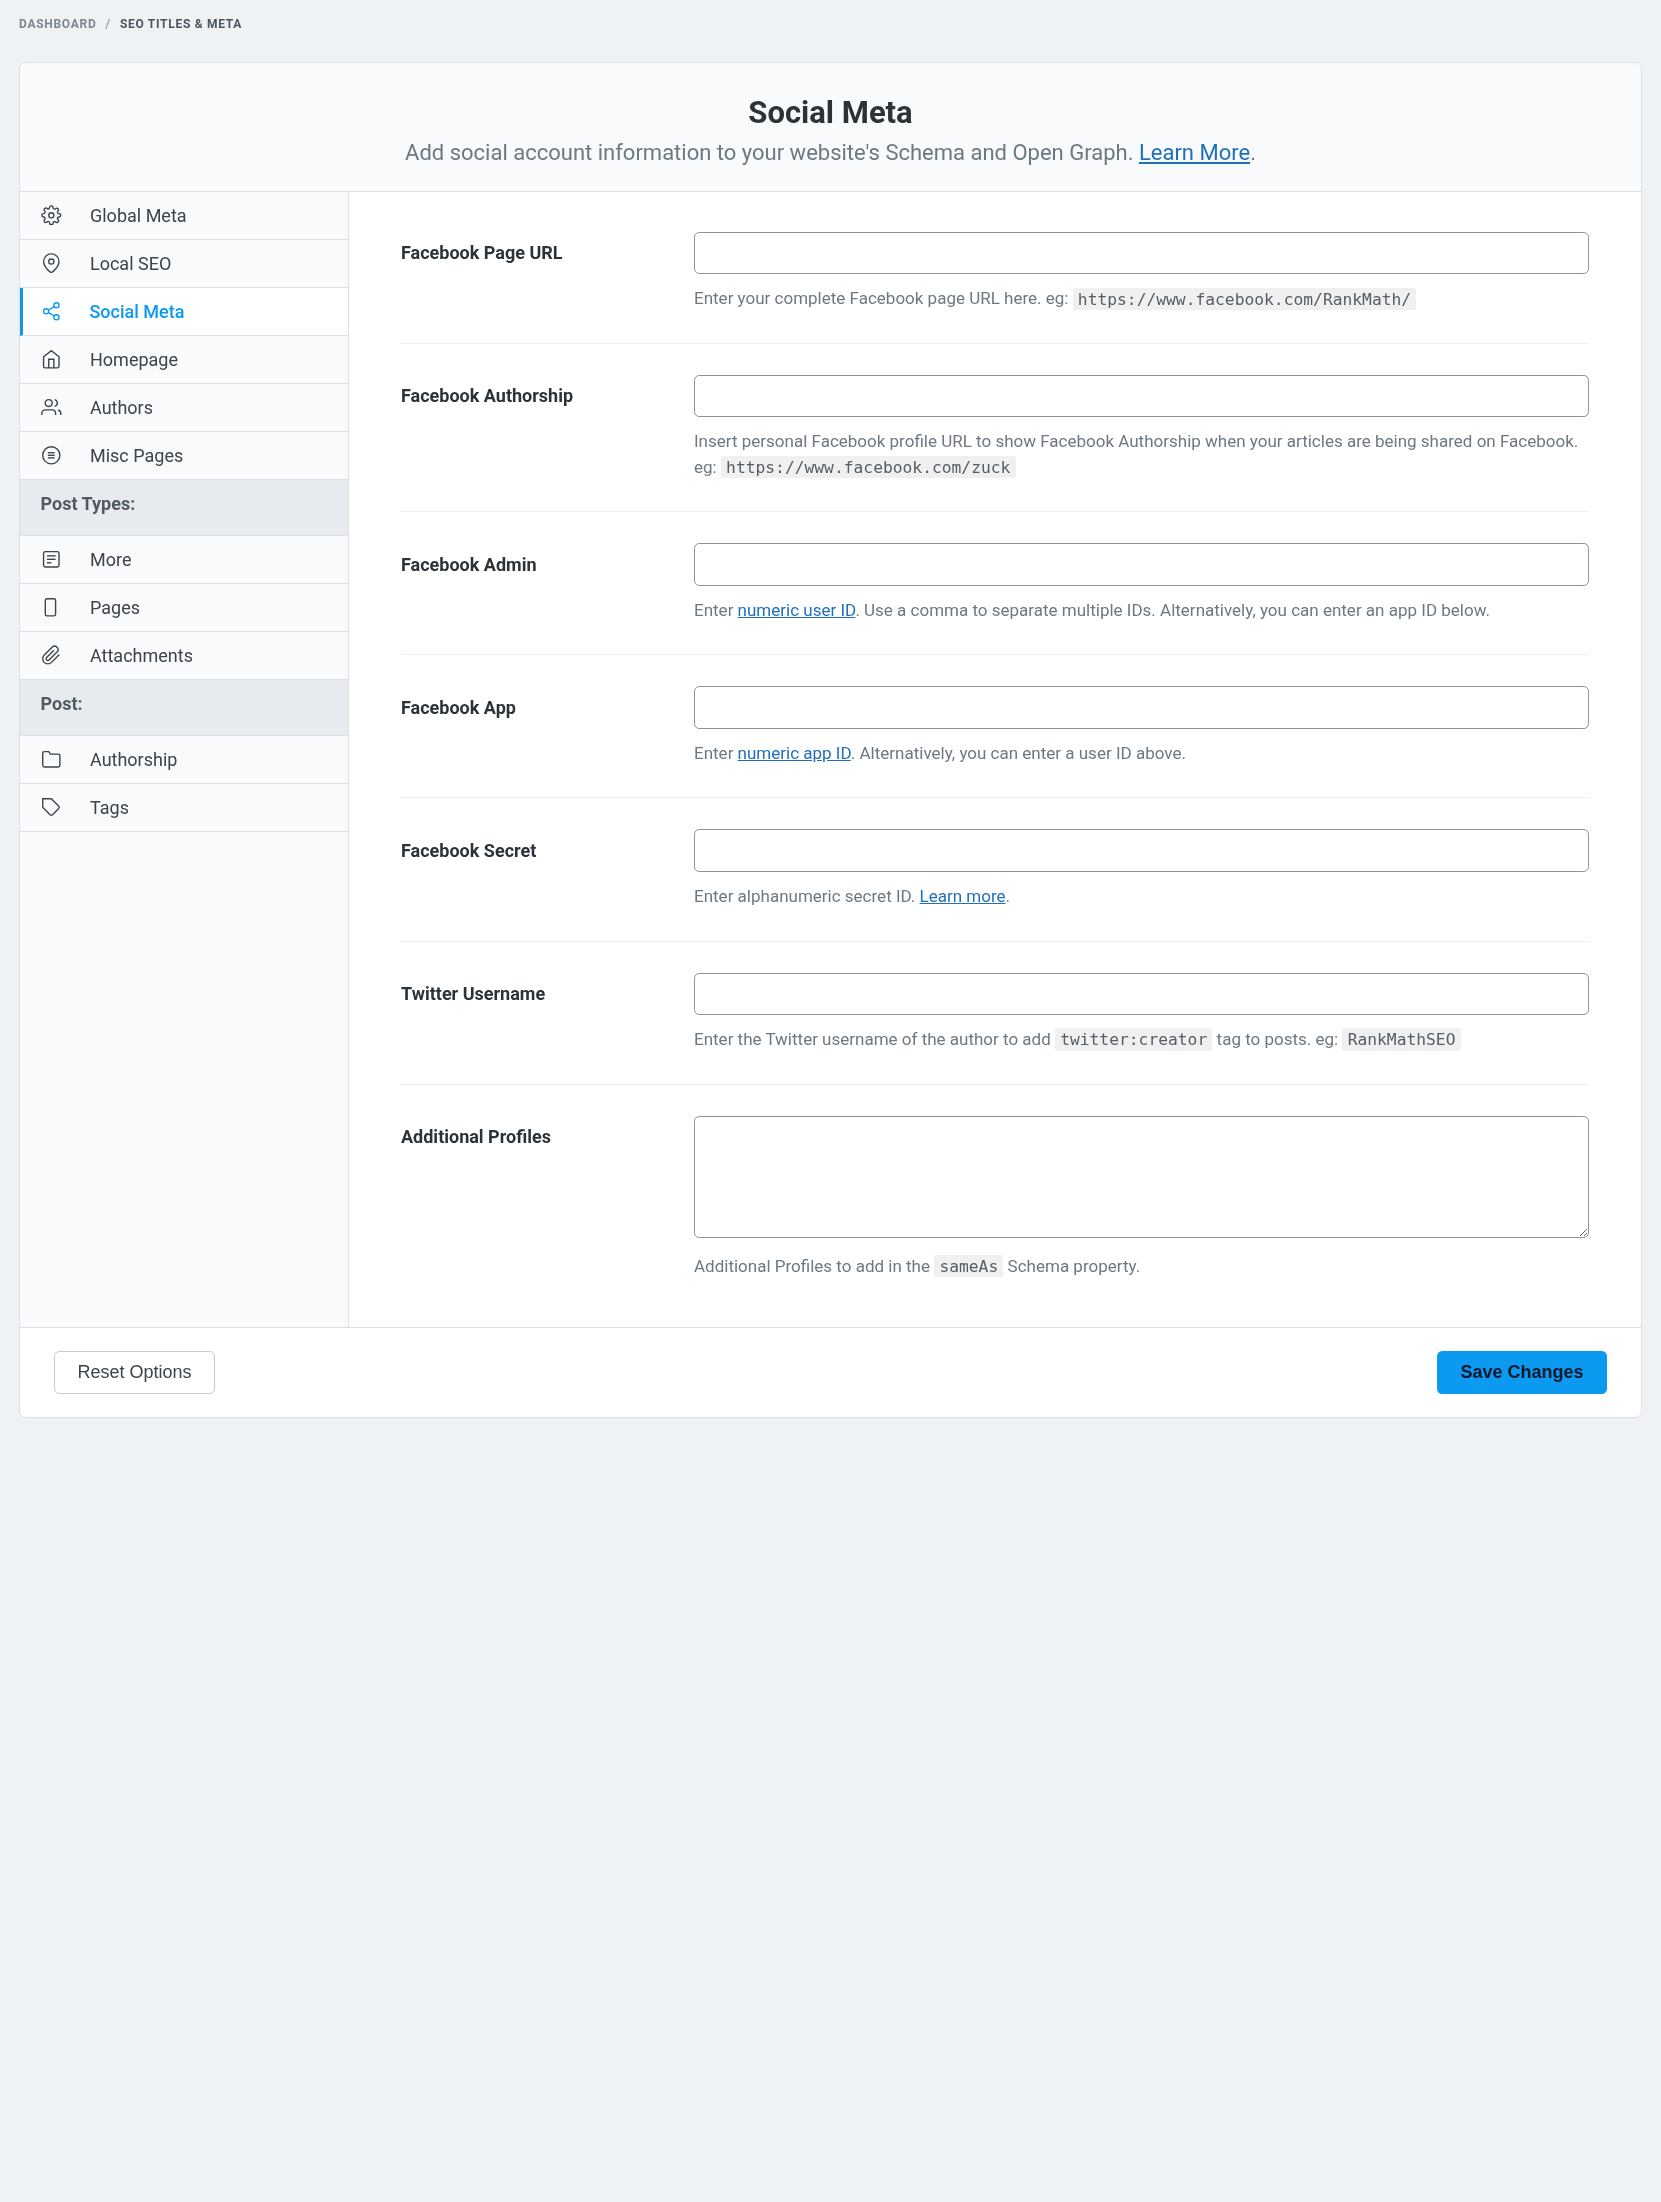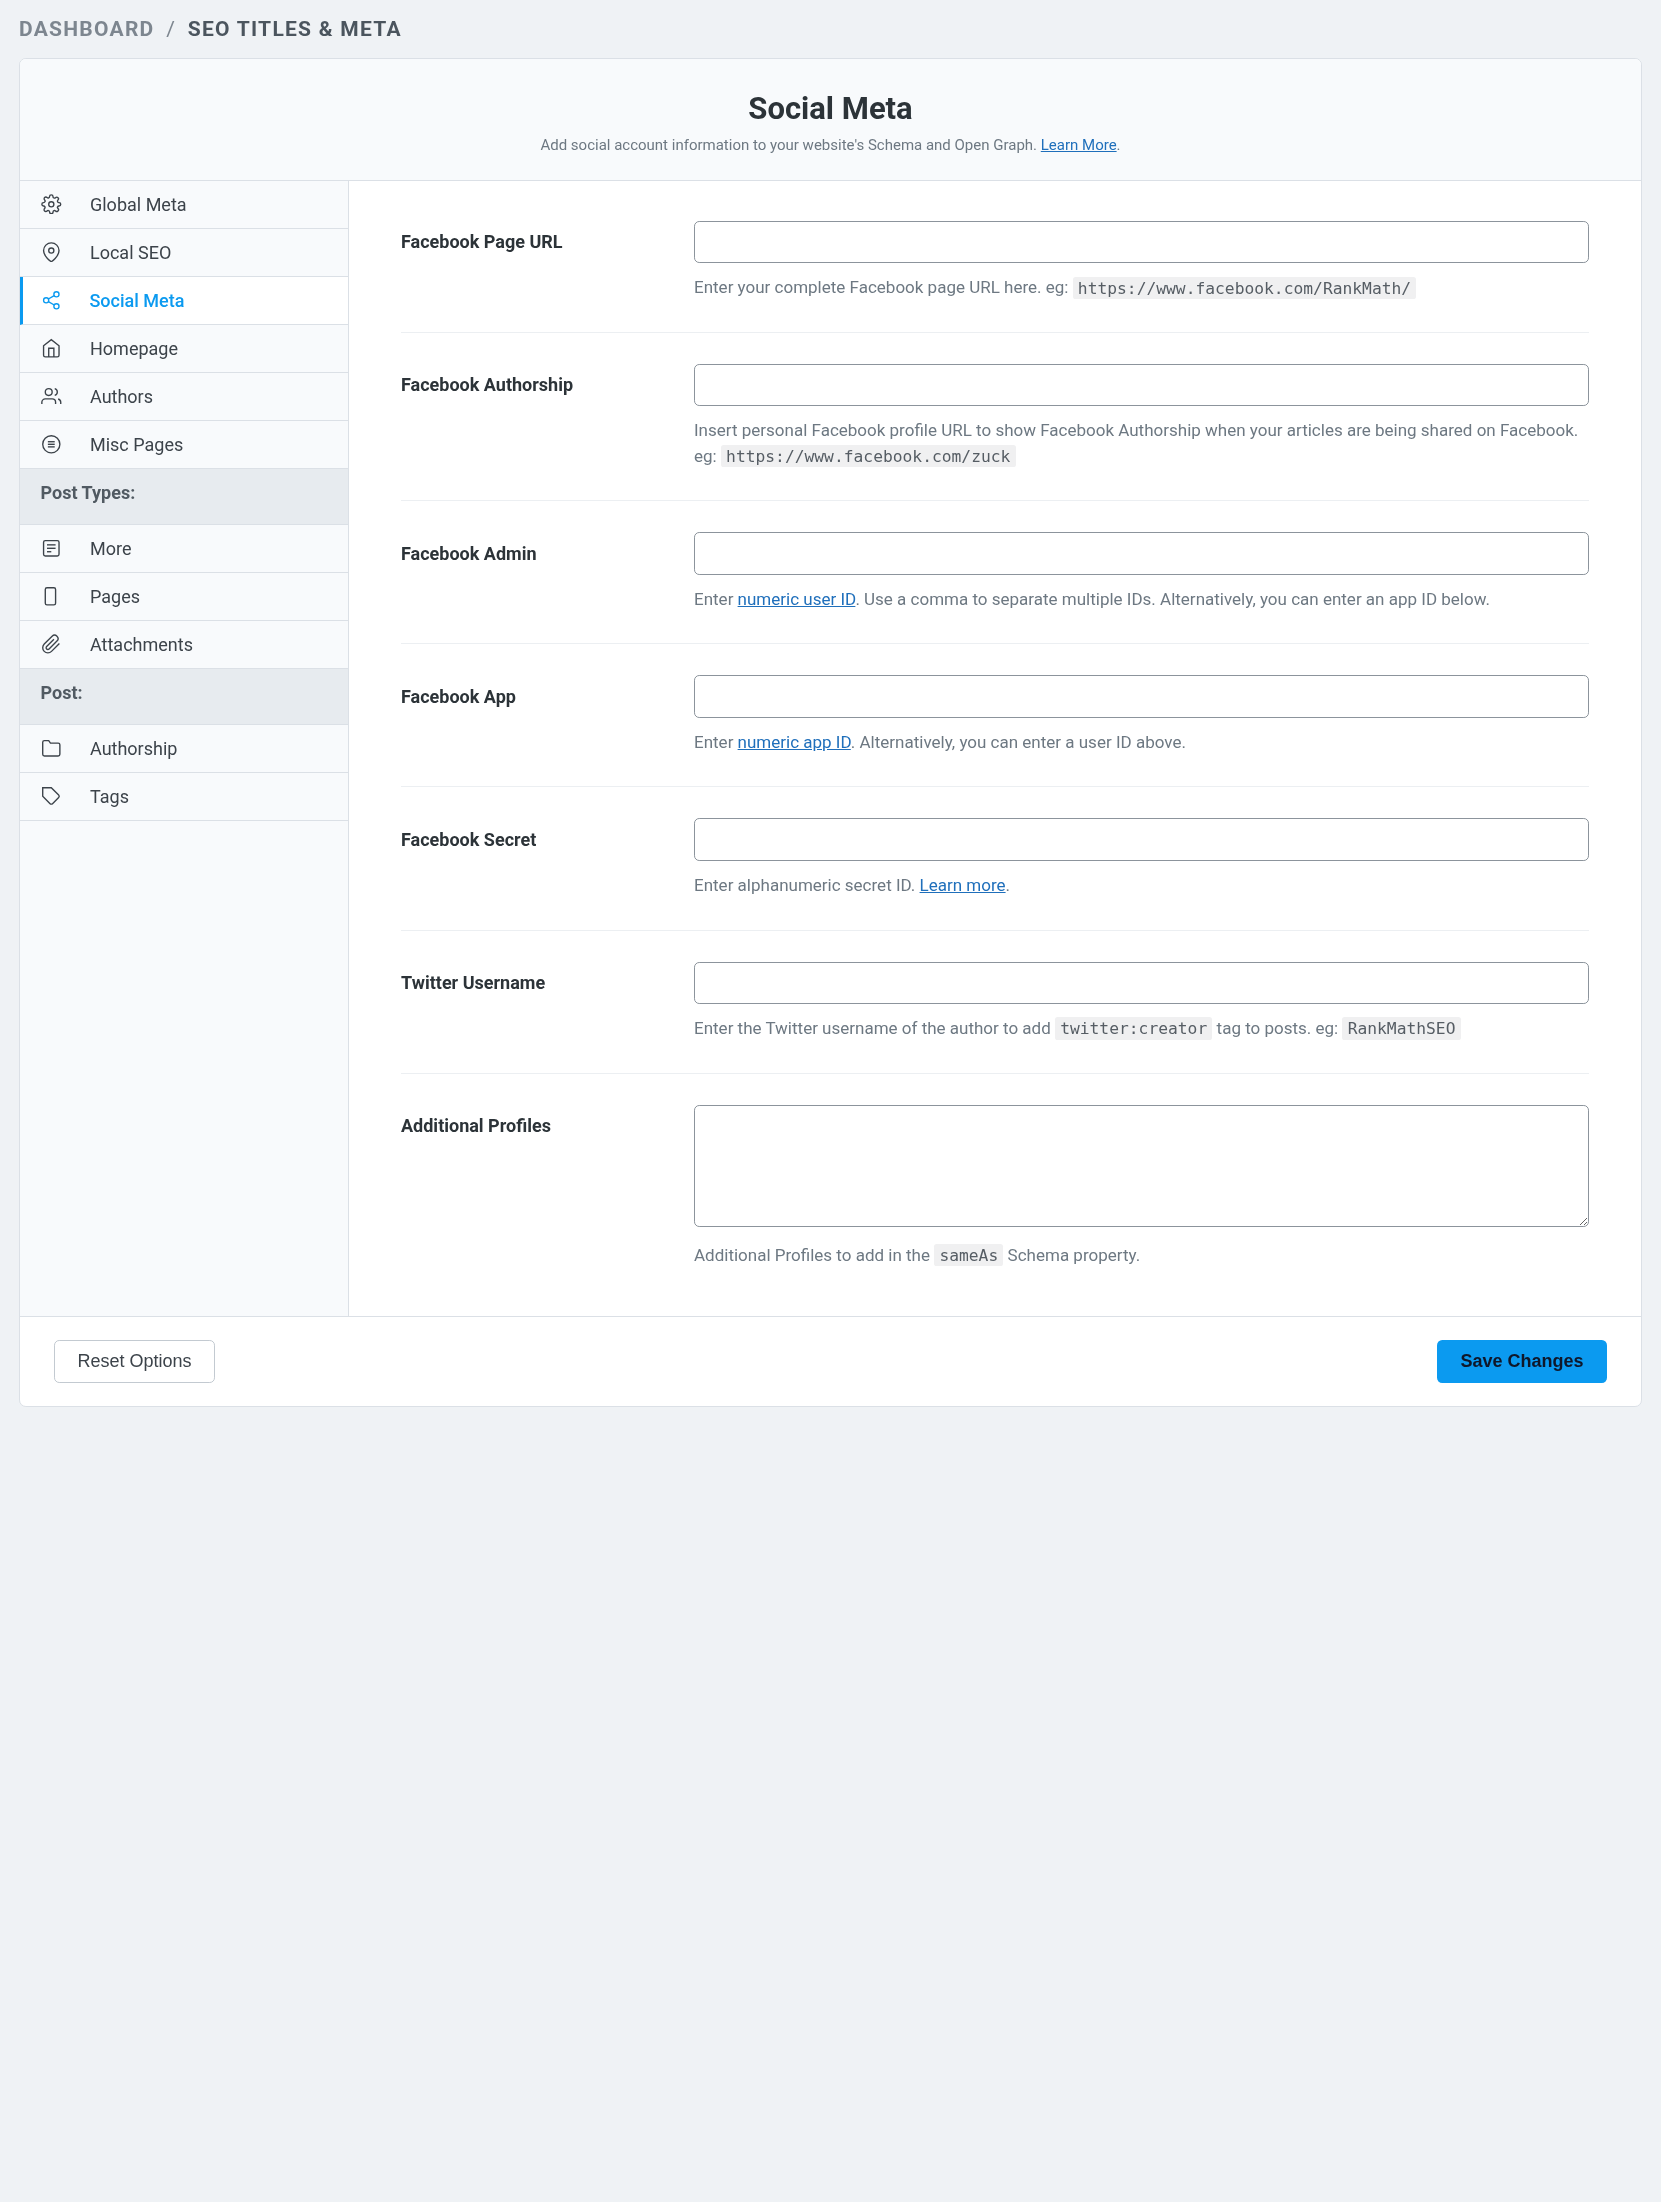--- a/index.html
+++ b/index.html
@@ -20,25 +20,25 @@
     padding: 0;
     background: var(--bg);
     font-family: -apple-system, BlinkMacSystemFont, "Segoe UI", Roboto, Helvetica, Arial, sans-serif;
     color: var(--text);
     font-size: 18px;
   }
   .wrap {
     padding: 17px 19px 26px;
   }
   .breadcrumb {
-    font-size: 21px;
+    font-size: 12px;
     font-weight: 700;
     letter-spacing: .06em;
     color: #7d868f;
-    margin-bottom: 17px;
+    margin-bottom: 31px;
   }
   .breadcrumb .sep { margin: 0 5.2px; font-weight:400; color:#7d868f;}
   .breadcrumb .current { color: #4b555e; }
   .panel {
     background: #fff;
     border: 0.9px solid var(--panel-border);
     border-radius: 6.9px;
     overflow: hidden;
   }
   .panel-header {
@@ -47,21 +47,21 @@
     padding: 31px 26px 26px;
     border-bottom: 0.9px solid var(--panel-border);
   }
   .panel-header h1 {
     margin: 0 0 8.6px;
     font-size: 31px;
     font-weight: 700;
   }
   .panel-header p {
     margin: 0;
-    font-size: 15px;
+    font-size: 22px;
     color: var(--text-muted);
   }
   .panel-header a { color: var(--blue-link); text-decoration: underline; }
 
   .panel-body {
     display: flex;
     min-height: 344px;
   }
   .sidebar {
     width: 329px;

